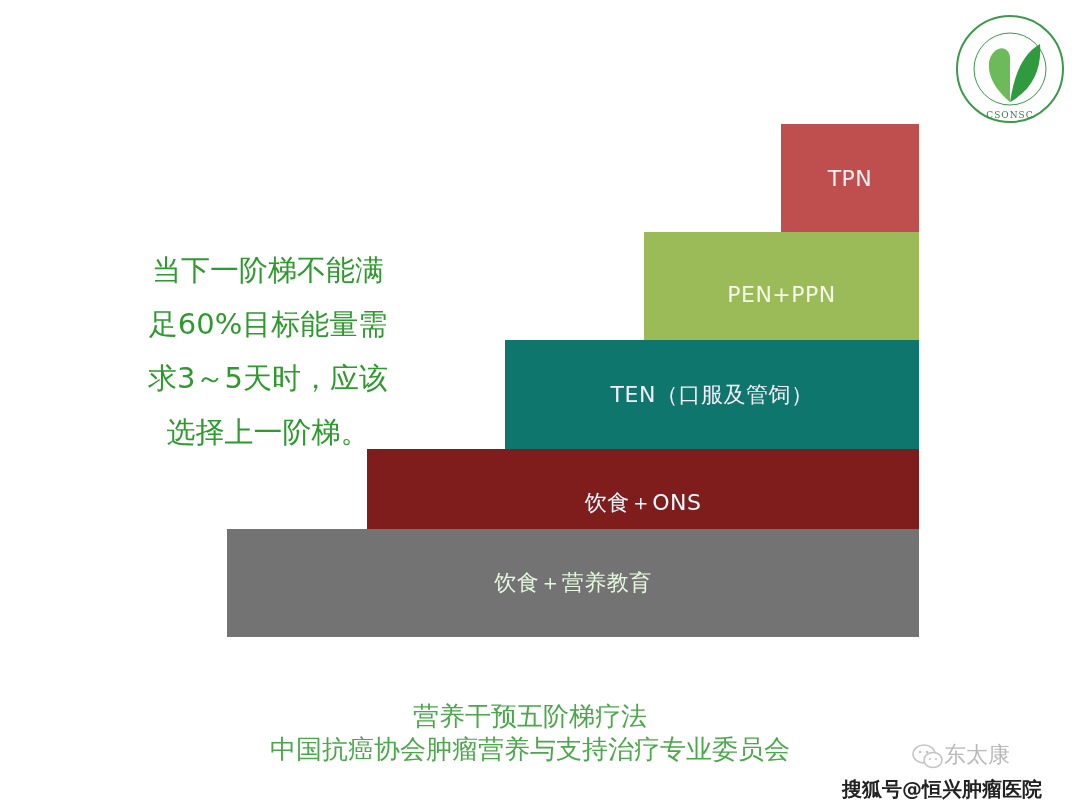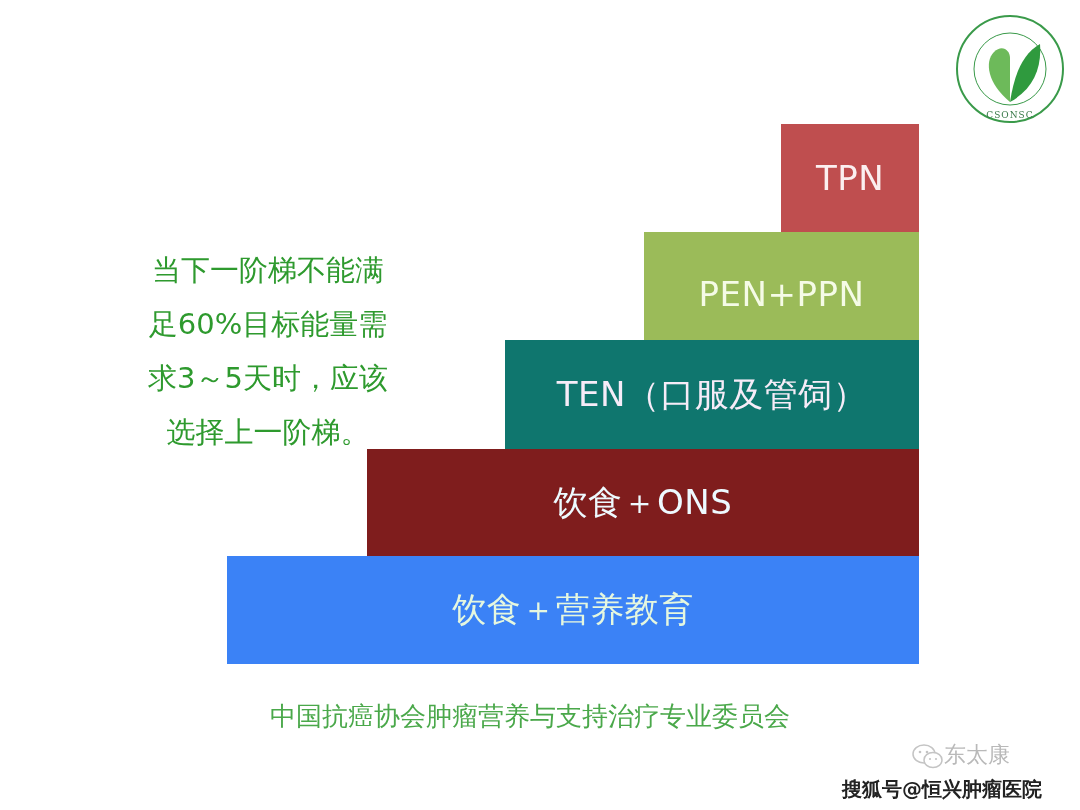--- a/index.html
+++ b/index.html
@@ -5,29 +5,29 @@
     html, body { margin: 0; padding: 0; }
     body {
       width: 1080px; height: 810px; position: relative; overflow: hidden;
       background: #ffffff;
       font-family: "DejaVu Sans", "Liberation Sans", sans-serif;
     }
     .step {
       position: absolute;
       display: flex; align-items: center; justify-content: center;
       color: #f3f7ee;
-      font-size: 34px;
+      font-size: 22px;
       letter-spacing: 0.5px;
     }
     .step span { white-space: nowrap; }
     #step-5 { left: 781px; top: 124px; width: 138px; height: 108px; background: #bf4e4f; color: #fbeff0; }
     #step-4 { left: 644px; top: 232px; width: 275px; height: 124px; background: #9bbb59; color: #f5fbe6; }
     #step-3 { left: 505px; top: 340px; width: 414px; height: 109px; background: #0f766e; color: #f6ecf8; }
     #step-2 { left: 367px; top: 449px; width: 552px; height: 107px; background: #7f1d1d; color: #eefaff; }
-    #step-1 { left: 227px; top: 556px; width: 692px; height: 108px; background: #3b82f6; color: #e5f7df; }
+    #step-1 { left: 227px; top: 529px; width: 692px; height: 108px; background: #737373; color: #e5f7df; }
 
     .side-note {
       position: absolute; left: 128px; top: 243px; width: 280px;
       color: #2e9a2e;
       font-size: 29px; line-height: 54px;
       text-align: center;
     }
     .side-note div { white-space: nowrap; }
 
     .caption {
@@ -83,20 +83,21 @@
   <span>TEN（口服及管饲）</span>
 </div>
 <div class="step" id="step-2">
   <span>饮食＋ONS</span>
 </div>
 <div class="step" id="step-1">
   <span>饮食＋营养教育</span>
 </div>
 
 <div class="caption">
+  <div>营养干预五阶梯疗法</div>
   <div>中国抗癌协会肿瘤营养与支持治疗专业委员会</div>
 </div>
 
 <div class="watermark-wechat">
   <svg width="32" height="26" viewBox="0 0 32 26">
     <ellipse cx="12" cy="10" rx="11" ry="9" fill="none" stroke="#c4c4c4" stroke-width="1.5"></ellipse>
     <ellipse cx="21" cy="16" rx="9" ry="7.5" fill="#ffffff" stroke="#c4c4c4" stroke-width="1.5"></ellipse>
     <circle cx="8" cy="8" r="1.3" fill="#c4c4c4"></circle>
       <circle cx="15" cy="8" r="1.3" fill="#c4c4c4"></circle>
     <circle cx="18" cy="15" r="1.1" fill="#c4c4c4"></circle>

